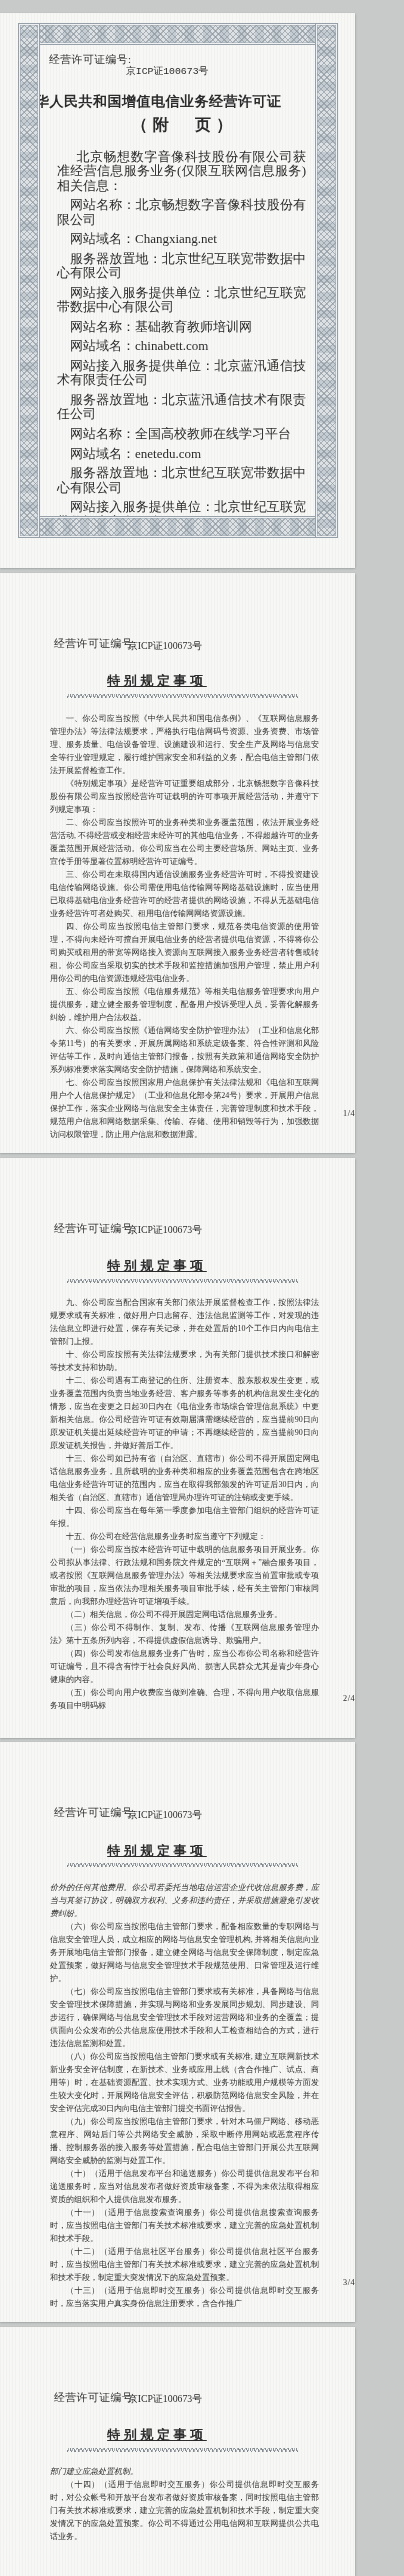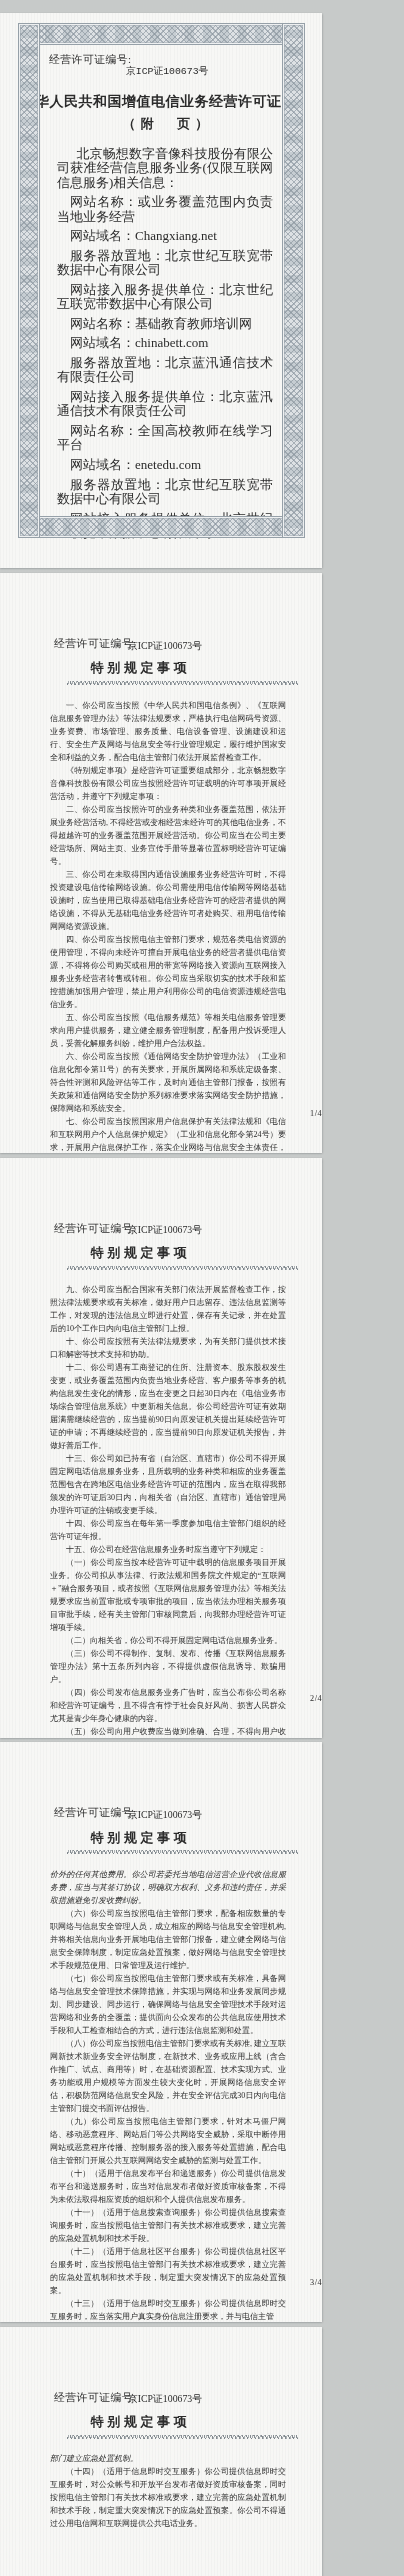--- a/index.html
+++ b/index.html
@@ -5,21 +5,21 @@
   html,body{margin:0;padding:0;}
   body{
     width:405px;
     background:#c7cac9;
     font-family:"Liberation Serif","DejaVu Serif",serif;
     color:#2b2b2b;
   }
   .stack{display:flex;flex-direction:column;gap:4.6px;padding-top:13.4px;width:405px;}
   .page{
     position:relative;
-    width:322px;
+    width:355px;
     background:#f7f7f5;
     background-image:repeating-linear-gradient(90deg,rgba(110,118,124,.045) 0 1px,rgba(0,0,0,0) 1px 3.1px);
     box-shadow:0 0.5px 2.1px rgba(40,45,50,.45);
     overflow:hidden;
   }
   .page-cert{height:555px;}
   .page-prov{height:580px;}
   .page-prov.last{height:548px;}
 
   
@@ -51,44 +51,45 @@
   .cert-title{
     margin:14.4px 20.6px 0 20.6px;
     text-align:left;
     font-size:14px;
     font-weight:bold;
     letter-spacing:0.5px;
   }
   .cert-subtitle{
     margin-top:4.6px;
     text-align:center;
-    font-size:13px;
+    font-size:16px;
     font-weight:bold;
     letter-spacing:5.2px;
     margin-left:14px;
   }
   .cert-body{
     margin:13.4px 49px 0 57px;
     font-size:13px;
     line-height:14.4px;
     text-align:justify;
   }
   .cert-intro{margin:0 0 5.2px;text-indent:1.5em;}
   .cert-line{margin:0 0 5.2px;text-indent:1em;}
 
   
   .prov-head{position:relative;height:17.5px;margin-top:64px;}
   .prov-num-label{position:absolute;left:54px;top:0;font-size:10.8px;letter-spacing:0.5px;}
   .prov-num{position:absolute;left:128px;top:2.6px;font-size:9.8px;}
   .prov-title{
-    margin:5px 41px 0 0;
+    margin:18px 41px 0 0;
     text-align:center;
     font-size:13px;
     font-weight:bold;
     letter-spacing:3.6px;
+    text-decoration:underline;
   }
   .zigzag{
     width:231px;height:4.1px;margin:3.6px 0 0 67px;
     background:
       repeating-linear-gradient(70deg,rgba(120,128,134,.9) 0 1px,rgba(0,0,0,0) 1px 3.6px),
       repeating-linear-gradient(-70deg,rgba(150,157,162,.8) 0 1px,rgba(0,0,0,0) 1px 3.6px);
   }
   .prov-body{
     margin:13.4px 36px 0 50px;
     font-size:8px;
@@ -116,28 +117,28 @@
     <div class="cert-head">
       <span class="cert-num-label">经营许可证编号:</span>
       <span class="cert-num">京ICP证100673号</span>
     </div>
     <h1 class="cert-title">中华人民共和国增值电信业务经营许可证</h1>
     <div class="cert-subtitle">（附　页）</div>
 
     <div class="cert-body">
       <p class="cert-intro">北京畅想数字音像科技股份有限公司获准经营信息服务业务(仅限互联网信息服务)相关信息：</p>
       <div>
-          <p class="cert-line">网站名称：或业务覆盖范围内负责当地业务经营</p>
+          <p class="cert-line">网站名称：北京畅想数字音像科技股份有限公司</p>
           <p class="cert-line">网站域名：Changxiang.net</p>
           <p class="cert-line">服务器放置地：北京世纪互联宽带数据中心有限公司</p>
           <p class="cert-line">网站接入服务提供单位：北京世纪互联宽带数据中心有限公司</p>
           <p class="cert-line">网站名称：基础教育教师培训网</p>
           <p class="cert-line">网站域名：chinabett.com</p>
+          <p class="cert-line">网站接入服务提供单位：北京蓝汛通信技术有限责任公司</p>
           <p class="cert-line">服务器放置地：北京蓝汛通信技术有限责任公司</p>
-          <p class="cert-line">网站接入服务提供单位：北京蓝汛通信技术有限责任公司</p>
           <p class="cert-line">网站名称：全国高校教师在线学习平台</p>
           <p class="cert-line">网站域名：enetedu.com</p>
           <p class="cert-line">服务器放置地：北京世纪互联宽带数据中心有限公司</p>
           <p class="cert-line">网站接入服务提供单位：北京世纪互联宽带数据中心有限公司</p>
         </div>
     </div>
   </section>
 
   <section class="page page-prov">
     <div class="prov-head">
@@ -167,21 +168,21 @@
     <h2 class="prov-title">特别规定事项</h2>
     <div class="zigzag"></div>
     <div class="prov-body">
         <p>九、你公司应当配合国家有关部门依法开展监督检查工作，按照法律法规要求或有关标准，做好用户日志留存、违法信息监测等工作，对发现的违法信息立即进行处置，保存有关记录，并在处置后的10个工作日内向电信主管部门上报。</p>
         <p>十、你公司应按照有关法律法规要求，为有关部门提供技术接口和解密等技术支持和协助。</p>
         <p>十二、你公司遇有工商登记的住所、注册资本、股东股权发生变更，或业务覆盖范围内负责当地业务经营、客户服务等事务的机构信息发生变化的情形，应当在变更之日起30日内在《电信业务市场综合管理信息系统》中更新相关信息。你公司经营许可证有效期届满需继续经营的，应当提前90日向原发证机关提出延续经营许可证的申请；不再继续经营的，应当提前90日向原发证机关报告，并做好善后工作。</p>
         <p>十三、你公司如已持有省（自治区、直辖市）你公司不得开展固定网电话信息服务业务，且所载明的业务种类和相应的业务覆盖范围包含在跨地区电信业务经营许可证的范围内，应当在取得我部颁发的许可证后30日内，向相关省（自治区、直辖市）通信管理局办理许可证的注销或变更手续。</p>
         <p>十四、你公司应当在每年第一季度参加电信主管部门组织的经营许可证年报。</p>
         <p>十五、你公司在经营信息服务业务时应当遵守下列规定：</p>
         <p>（一）你公司应当按本经营许可证中载明的信息服务项目开展业务。你公司拟从事法律、行政法规和国务院文件规定的“互联网＋”融合服务项目，或者按照《互联网信息服务管理办法》等相关法规要求应当前置审批或专项审批的项目，应当依法办理相关服务项目审批手续，经有关主管部门审核同意后，向我部办理经营许可证增项手续。</p>
-        <p>（二）向相关省，你公司不得开展固定网电话信息服务业务。</p>
+        <p>（二）相关信息，你公司不得开展固定网电话信息服务业务。</p>
         <p>（三）你公司不得制作、复制、发布、传播《互联网信息服务管理办法》第十五条所列内容，不得提供虚假信息诱导、欺骗用户。</p>
         <p>（四）你公司发布信息服务业务广告时，应当公布你公司名称和经营许可证编号，且不得含有悖于社会良好风尚、损害人民群众尤其是青少年身心健康的内容。</p>
         <p>（五）你公司向用户收费应当做到准确、合理，不得向用户收取信息服务项目中明码标</p>
       </div>
     <div class="pagenum">2/4</div>
   </section>
 
   <section class="page page-prov">
     <div class="prov-head">
       <span class="prov-num-label">经营许可证编号:</span>
@@ -191,21 +192,21 @@
     <div class="zigzag"></div>
     <div class="prov-body">
         <p class="flush">价外的任何其他费用。你公司若委托当地电信运营企业代收信息服务费，应当与其签订协议，明确双方权利、义务和违约责任，并采取措施避免引发收费纠纷。</p>
         <p>（六）你公司应当按照电信主管部门要求，配备相应数量的专职网络与信息安全管理人员，成立相应的网络与信息安全管理机构, 并将相关信息向业务开展地电信主管部门报备，建立健全网络与信息安全保障制度，制定应急处置预案，做好网络与信息安全管理技术手段规范使用、日常管理及运行维护。</p>
         <p>（七）你公司应当按照电信主管部门要求或有关标准，具备网络与信息安全管理技术保障措施，并实现与网络和业务发展同步规划、同步建设、同步运行，确保网络与信息安全管理技术手段对运营网络和业务的全覆盖；提供面向公众发布的公共信息应使用技术手段和人工检查相结合的方式，进行违法信息监测和处置。</p>
         <p>（八）你公司应当按照电信主管部门要求或有关标准, 建立互联网新技术新业务安全评估制度，在新技术、业务或应用上线（含合作推广、试点、商用等）时，在基础资源配置、技术实现方式、业务功能或用户规模等方面发生较大变化时，开展网络信息安全评估，积极防范网络信息安全风险，并在安全评估完成30日内向电信主管部门提交书面评估报告。</p>
         <p>（九）你公司应当按照电信主管部门要求，针对木马僵尸网络、移动恶意程序、网站后门等公共网络安全威胁，采取中断停用网站或恶意程序传播、控制服务器的接入服务等处置措施，配合电信主管部门开展公共互联网网络安全威胁的监测与处置工作。</p>
         <p>（十）（适用于信息发布平台和递送服务）你公司提供信息发布平台和递送服务时，应当对信息发布者做好资质审核备案，不得为未依法取得相应资质的组织和个人提供信息发布服务。</p>
         <p>（十一）（适用于信息搜索查询服务）你公司提供信息搜索查询服务时，应当按照电信主管部门有关技术标准或要求，建立完善的应急处置机制和技术手段。</p>
         <p>（十二）（适用于信息社区平台服务）你公司提供信息社区平台服务时，应当按照电信主管部门有关技术标准或要求，建立完善的应急处置机制和技术手段，制定重大突发情况下的应急处置预案。</p>
-        <p>（十三）（适用于信息即时交互服务）你公司提供信息即时交互服务时，应当落实用户真实身份信息注册要求，并与电信主管</p>
+        <p>（十三）（适用于信息即时交互服务）你公司提供信息即时交互服务时，应当落实用户真实身份信息注册要求，含合作推广</p>
       </div>
     <div class="pagenum">3/4</div>
   </section>
 
   <section class="page page-prov last">
     <div class="prov-head">
       <span class="prov-num-label">经营许可证编号:</span>
       <span class="prov-num">京ICP证100673号</span>
     </div>
     <h2 class="prov-title">特别规定事项</h2>

